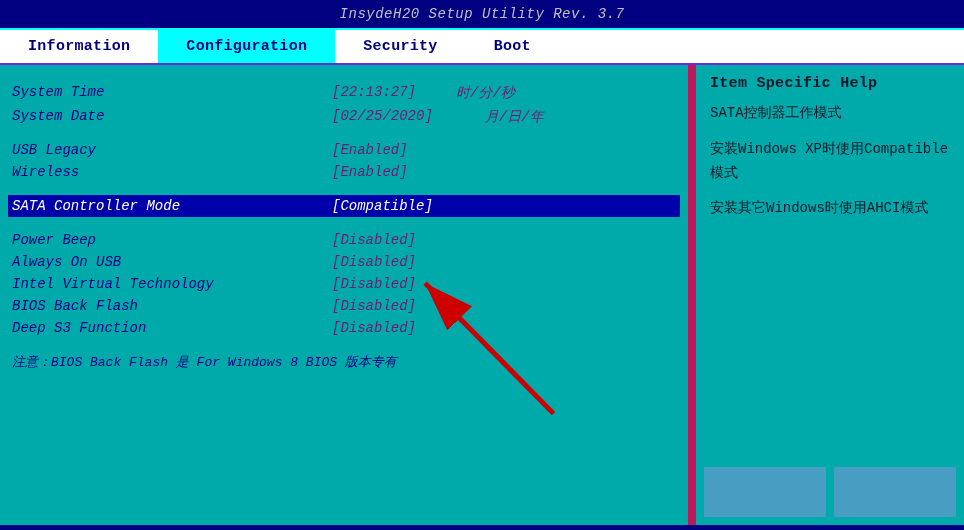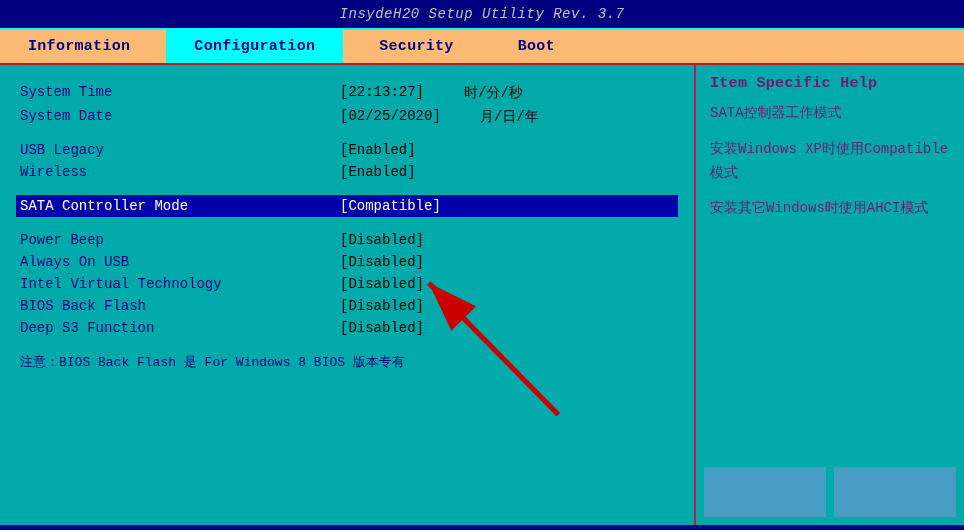--- a/index.html
+++ b/index.html
@@ -21,24 +21,23 @@
       color: #c0c0c0;
       text-align: center;
       padding: 6px 0;
       font-size: 14px;
       letter-spacing: 0.5px;
       font-style: italic;
     }
 
     .menu-bar {
       display: flex;
-      background: #fdba74;
+      background: #ffffff;
       border-top: 2px solid #00ffff;
-      border-bottom: 2px solid #b91c1c;
-      gap: 8px;
+      border-bottom: 2px solid #6d28d9;
     }
 
     .menu-item {
       padding: 8px 28px;
       color: #000080;
       font-size: 15px;
       font-weight: bold;
       cursor: pointer;
       letter-spacing: 0.3px;
     }
@@ -49,33 +48,34 @@
     }
 
     .main-content {
       display: flex;
       height: calc(530px - 70px);
       background: #00aaaa;
     }
 
     .left-panel {
       flex: 1;
-      padding: 12px 20px;
-      border-right: 2px solid #be185d;
+      padding: 12px 12px;
+      border-right: 8px solid #be185d;
       font-size: 14px;
       color: #000080;
       font-family: 'Courier New', Courier, monospace;
       position: relative;
+      font-style: italic;
     }
 
     .right-panel {
       width: 268px;
       padding: 10px 14px;
       font-size: 14px;
-      color: #701a75;
+      color: #0f172a;
       font-family: 'Courier New', Courier, monospace;
       position: relative;
       overflow: hidden;
     }
 
     .right-panel-title {
       font-size: 15px;
       font-weight: bold;
       margin-bottom: 10px;
       letter-spacing: 0.3px;
@@ -102,21 +102,21 @@
     .config-row.highlighted .config-value {
       color: #ffffff;
     }
 
     .config-label {
       width: 320px;
       min-width: 320px;
     }
 
     .config-value {
-      color: #000000;
+      color: #701a75;
     }
 
     .config-value.highlighted-val {
       color: #ffffff;
     }
 
     .section-gap {
       height: 10px;
     }
 
@@ -178,21 +178,21 @@
   <div class="left-panel">
 
     <div class="config-row" style="margin-top:4px;">
       <span class="config-label">System Time</span>
       <span class="config-value" style="margin-right:40px;">[22:13:27]</span>
       <span class="config-value">时/分/秒</span>
     </div>
 
     <div class="config-row">
       <span class="config-label">System Date</span>
-      <span class="config-value" style="margin-right:39px;">[02/25/2020]</span>
+      <span class="config-value" style="margin-right:52px;">[02/25/2020]</span>
       <span class="config-value">月/日/年</span>
     </div>
 
     <div class="section-gap"></div>
 
     <div class="config-row">
       <span class="config-label">USB Legacy</span>
       <span class="config-value">[Enabled]</span>
     </div>
 

